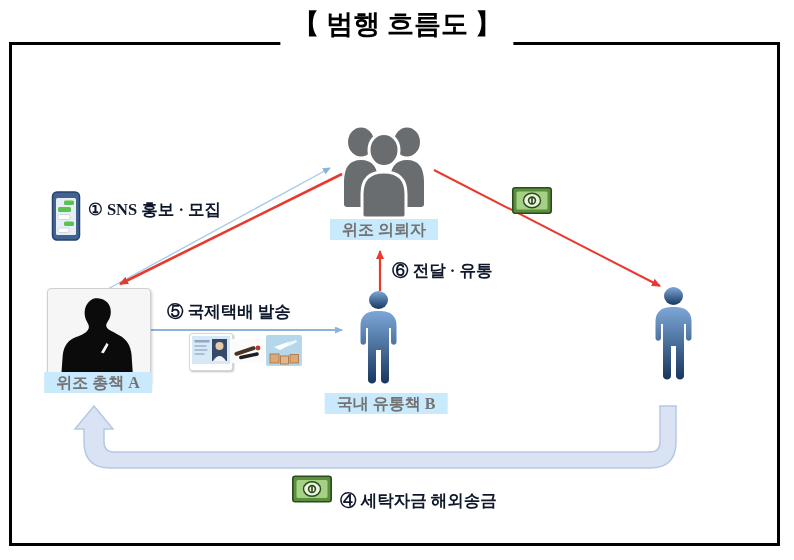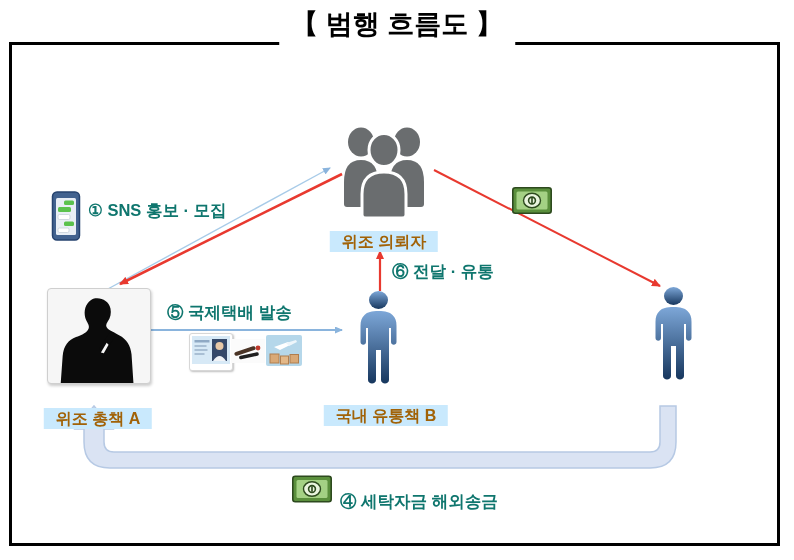--- a/index.html
+++ b/index.html
@@ -1,38 +1,38 @@
 <!DOCTYPE html>
 <html><head>
 <meta charset="utf-8">
 <style>
   html,body{margin:0;padding:0;background:#fff;}
   .stage{
     position:relative;width:794px;height:560px;background:#fff;overflow:hidden;
-    font-family:Liberation Sans, sans-serif;
+    font-family:Liberation Serif, serif;
   }
   .frame{
     position:absolute;left:9px;top:42px;right:14px;bottom:14px;
     border:3px solid #000;z-index:0;
   }
   .title{
     position:absolute;top:7px;left:50%;transform:translateX(-50%);
     background:#fff;padding:0 12px 4px 12px;z-index:5;
     font-size:27px;line-height:34px;font-weight:bold;color:#000;white-space:nowrap;
   }
   .overlay{position:absolute;left:0;top:0;z-index:1;pointer-events:none;}
   .node-icon{position:absolute;z-index:2;}
   .nlabel{
     position:absolute;transform:translateX(-50%);white-space:nowrap;z-index:3;
-    font-size:16px;font-weight:bold;color:#a16207;background:#c9e9fd;
-    padding:1px 12px;line-height:19px;margin-top:12px;
+    font-size:16px;font-weight:bold;color:#737373;background:#c9e9fd;
+    padding:1px 12px;line-height:19px;
   }
   .flabel{
     position:absolute;white-space:nowrap;z-index:3;
-    font-size:16.5px;font-weight:bold;color:#0f766e;line-height:20px;
+    font-size:16.5px;font-weight:bold;color:#0f172a;line-height:20px;
   }
   .mini{position:absolute;z-index:3;}
   .photo-frame{
     background:#fff;border:1px solid #d7d7d7;border-radius:3px;padding:2px;
     box-shadow:1px 1px 2px rgba(0,0,0,.25);
   }
   .sil-box{
     position:absolute;left:47px;top:288px;width:102px;height:94px;z-index:2;
     background:#f6f6f6;border:1px solid #cfcfcf;border-radius:4px;
     box-shadow:1px 2px 3px rgba(0,0,0,.2);display:flex;align-items:flex-end;justify-content:center;
@@ -85,21 +85,21 @@
 
   <div class="sil-box">
     <svg width="96" height="88" viewBox="0 0 100 92">
       <path fill="#0b0b0b" d="M44,4 C52,2 60,6 62,14 C63,19 62,24 59,28 C57,31 57,33 59,35
         C61,37 66,39 71,42 C79,46 83,53 84,62 L86,92 L10,92 L12,64 C13,53 18,47 26,44
         C31,42 36,40 38,37 C40,35 40,32 38,29 C34,23 34,14 38,9 C40,6 42,5 44,4 Z"></path>
       <path fill="#0b0b0b" d="M50,56 L62,38 L67,43 L56,60 Z"></path>
       <path fill="#f6f6f6" d="M52,60 L58,50 L60,52 L55,61 Z"></path>
     </svg>
   </div>
-  <div class="nlabel" style="left:98px;top:396px">위조 총책 A</div>
+  <div class="nlabel" style="left:98px;top:372px">위조 총책 A</div>
 
   <svg class="node-icon" style="left:350px;top:291px" width="57" height="93" viewBox="0 0 57 93">
     <defs>
       <linearGradient id="pg" x1="0" y1="0" x2="0" y2="1">
         <stop offset="0" stop-color="#7da7d8"></stop>
           <stop offset="1" stop-color="#17375e"></stop>
       </linearGradient>
     </defs>
     <ellipse cx="28.5" cy="9" rx="9.5" ry="9" fill="url(#pg)"></ellipse>
     <path fill="url(#pg)" d="M28.5,20 c7,0 11,1 14,4 c3,3 4,6 4,11 l0,16 c0,3.5 -5.5,3.5 -5.5,0

